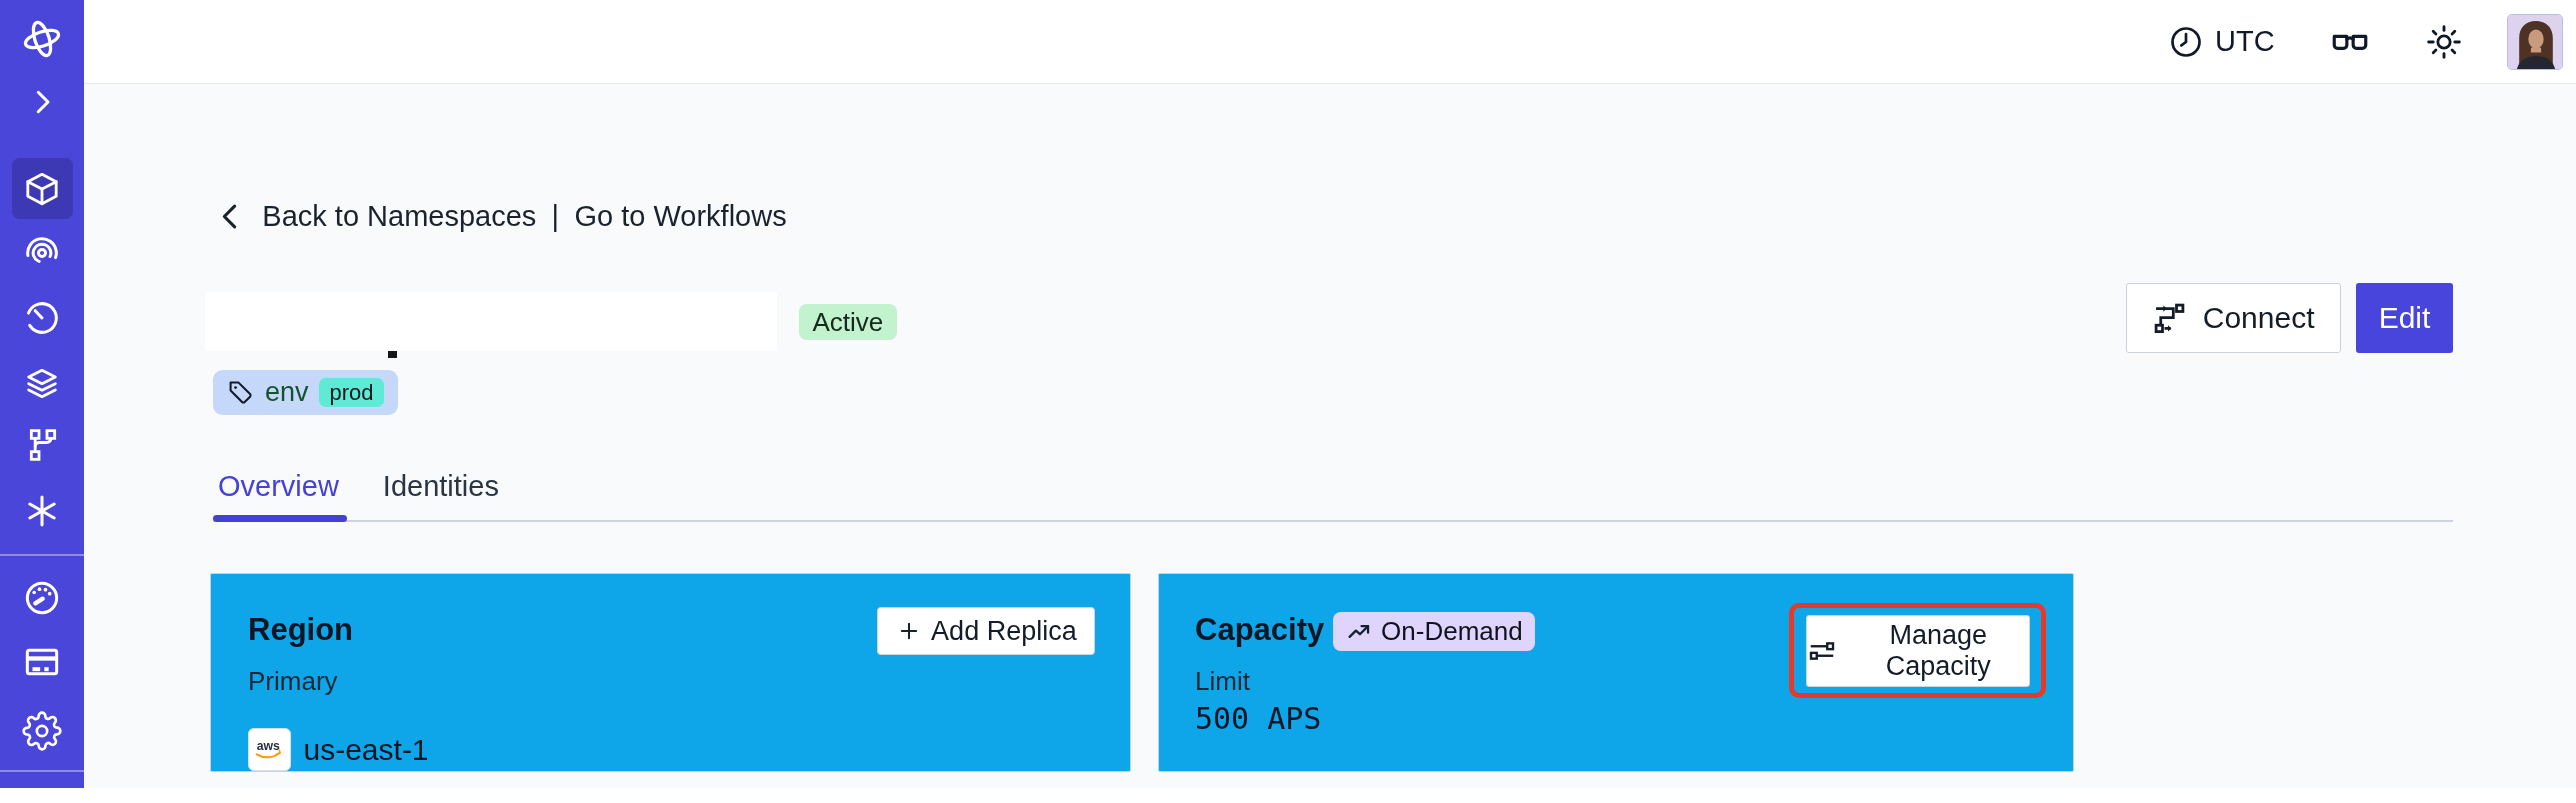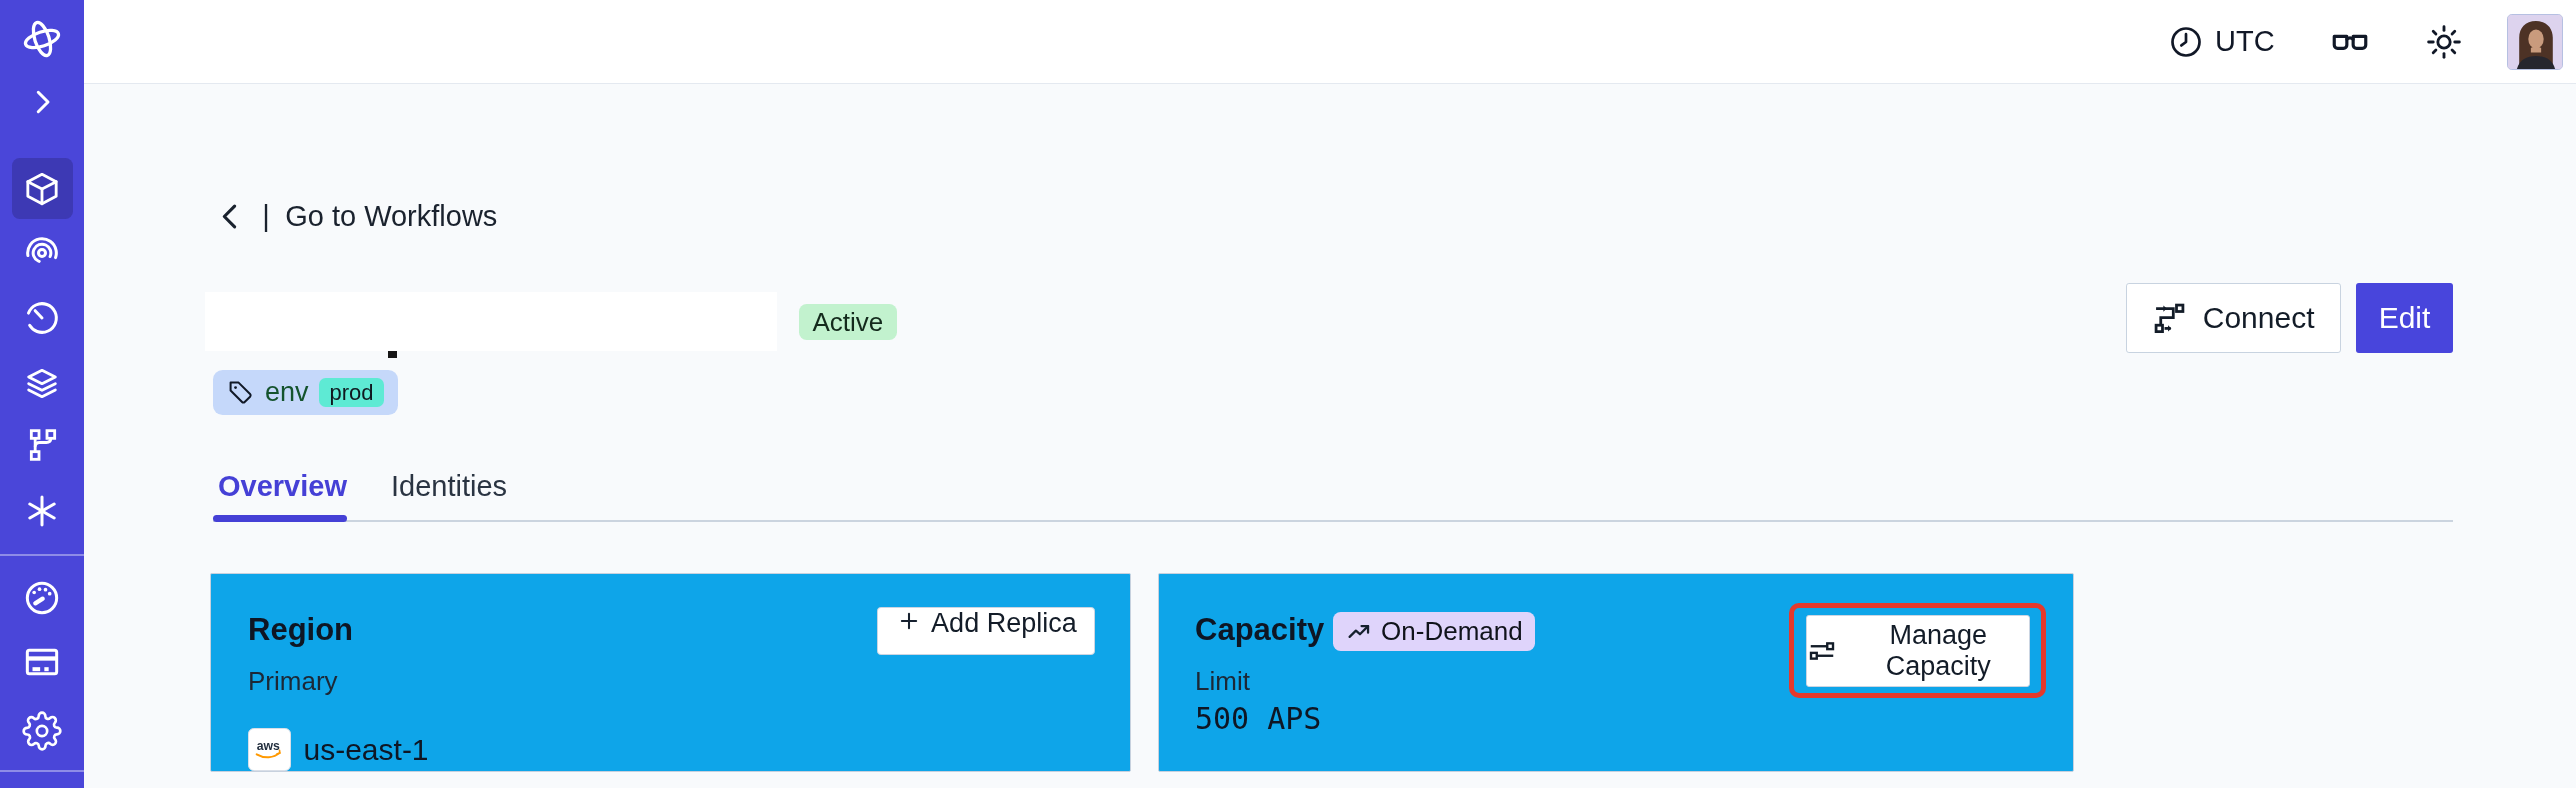--- a/index.html
+++ b/index.html
@@ -37,34 +37,34 @@
 
   .tag-pill { position:absolute; left:129px; top:286px; height:45px; display:flex; align-items:center; gap:10.5px; padding:0 14.4px; background:#c5d8fa; border-radius:9.6px; cursor:pointer; }
   .tag-pill .tag-key { font-size:27px; color:#14532d; }
   .tag-inner { background:#5eead4; border-radius:6.7px; padding:1.9px 10.5px; font-size:22px; color:#10181f; }
 
   .btn-connect { position:absolute; left:2042px; top:199px; width:215px; height:70px; background:#fff; border:1.9px solid #c8d3e0; border-radius:2.9px; display:flex; align-items:center; justify-content:center; gap:15.3px; font-size:30px; font-weight:500; color:#131c28; cursor:pointer; }
   .btn-edit { position:absolute; left:2272px; top:199px; width:97px; height:70px; background:#4845dc; border:none; border-radius:2.9px; display:flex; align-items:center; justify-content:center; font-size:30px; font-weight:500; color:#ffffff; cursor:pointer; }
 
   .tabs { position:absolute; left:134px; top:386px; display:flex; gap:44px; font-size:29px; }
   .tab { cursor:pointer; }
-  .tab.active { color:#4540d6; font-weight:700; }
+  .tab.active { color:#4540d6; font-weight:400; }
   .tab.inactive { color:#2a3442; font-weight:400; }
   .tab-underline { position:absolute; left:129px; top:431px; width:134px; height:6.7px; background:#4540d6; border-radius:3.8px; z-index:2; }
   .tab-border { position:absolute; left:129px; top:436px; width:2240px; height:1.9px; background:#cbd4df; }
 
   .card { position:absolute; top:489px; height:199px; background:#0ea5e9; border:1.9px solid #c7d1de; border-radius:1.9px; }
   .card-region { left:126px; width:921px; }
   .card-capacity { left:1074px; width:916px; }
   .card-retention { left:2065px; width:304px; }
   .card-title { position:absolute; left:37px; top:38px; font-size:31px; font-weight:600; color:#0e1624; }
   .card-label { position:absolute; left:37px; top:92px; font-size:26px; font-weight:400; color:#1c2836; }
   .card-value-mono { position:absolute; left:37px; top:127px; font-size:30px; color:#0e1624; font-family:"DejaVu Sans Mono","Liberation Mono", monospace; }
 
-  .btn-add-replica { position:absolute; right:35px; top:33px; height:48px; padding:0 17.3px; background:#fff; border:1.9px solid #cbd5e2; border-radius:3.8px; display:flex; align-items:flex-start; gap:9.6px; font-size:27px; font-weight:500; color:#131c28; cursor:pointer; }
+  .btn-add-replica { position:absolute; right:35px; top:33px; height:48px; padding:0 17.3px; background:#fff; border:1.9px solid #cbd5e2; border-radius:3.8px; display:flex; align-items:center; gap:9.6px; font-size:27px; font-weight:500; color:#131c28; cursor:pointer; }
   .region-row { position:absolute; left:37px; top:123px; display:flex; align-items:center; gap:12.5px;margin-top:31px; }
   .aws-box { width:43px; height:43px; background:#fff; border:1.9px solid #d9dfe8; border-radius:5.8px; display:flex; align-items:center; justify-content:center; }
   .region-value { font-size:30px; color:#0e1624; }
 
   .ondemand-badge { position:absolute; left:174px; top:38px; height:39px; display:flex; align-items:center; gap:8.6px; padding:0 12.5px; background:#dfd4fb; border-radius:7.7px; font-size:26px; color:#10131b; }
   .annotation-box { position:absolute; left:630px; top:29px; width:257px; height:95px; border:5.8px solid #e5392b; border-radius:10px; display:flex; align-items:center; justify-content:center; }
   .btn-manage { width:224px; height:72px; background:#fff; border:1.9px solid #cbd5e2; border-radius:2.9px; display:flex; align-items:center; justify-content:center; gap:11.5px; font-size:27px; font-weight:500; color:#131c28; cursor:pointer; }
 
   .stroke-ic { fill:none; stroke:currentColor; stroke-width:1.8; stroke-linecap:round; stroke-linejoin:round; }
   .stroke-ic-sq { fill:none; stroke:currentColor; stroke-width:1.8; stroke-linecap:butt; stroke-linejoin:miter; }
@@ -248,20 +248,21 @@
   </div>
 
   <div class="main">
 
     <div class="breadcrumb">
       <span style="display:flex;">
         <svg class="stroke-ic" width="33" height="33" viewBox="0 0 24 24" style="color:#1a222e;stroke-width:2.3;">
             <path d="M15 4.5 7.5 12l7.5 7.5"></path>
           </svg>
       </span>
+      <span class="bc-link">Back to Namespaces</span>
       <span class="bc-sep">|</span>
       <span class="bc-link">Go to Workflows</span>
     </div>
 
     <div class="redacted-title"></div>
     <div class="title-dot"></div>
 
     <div class="status-badge">Active</div>
 
     <div class="tag-pill">

